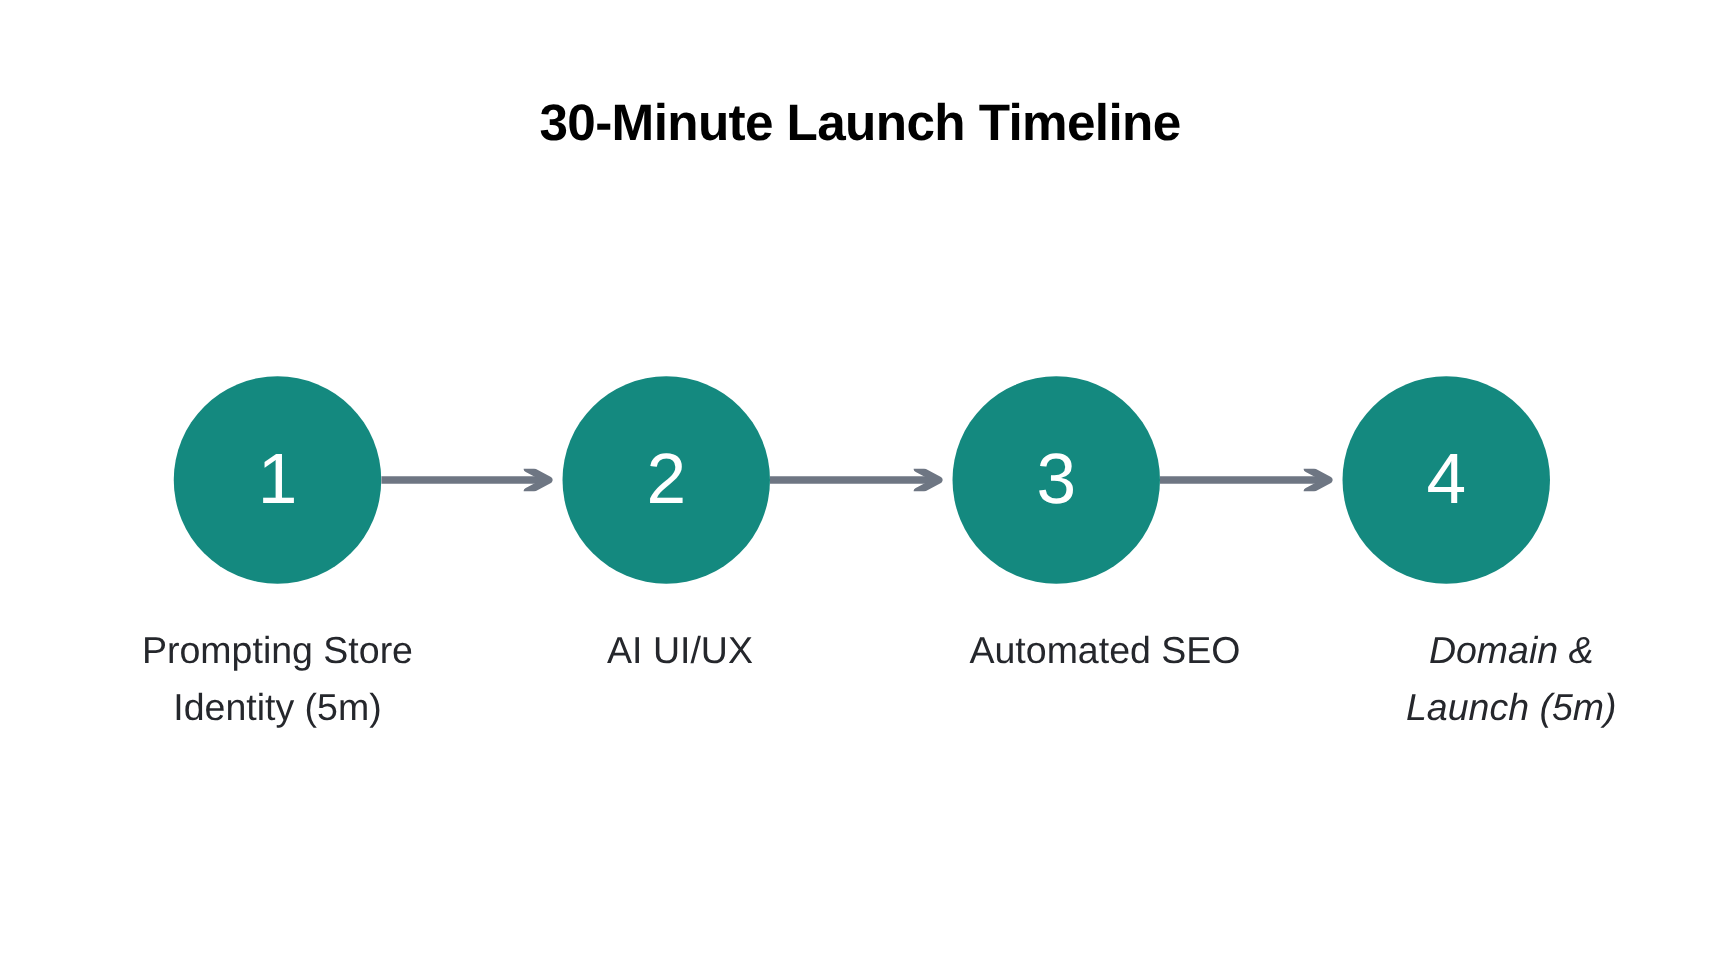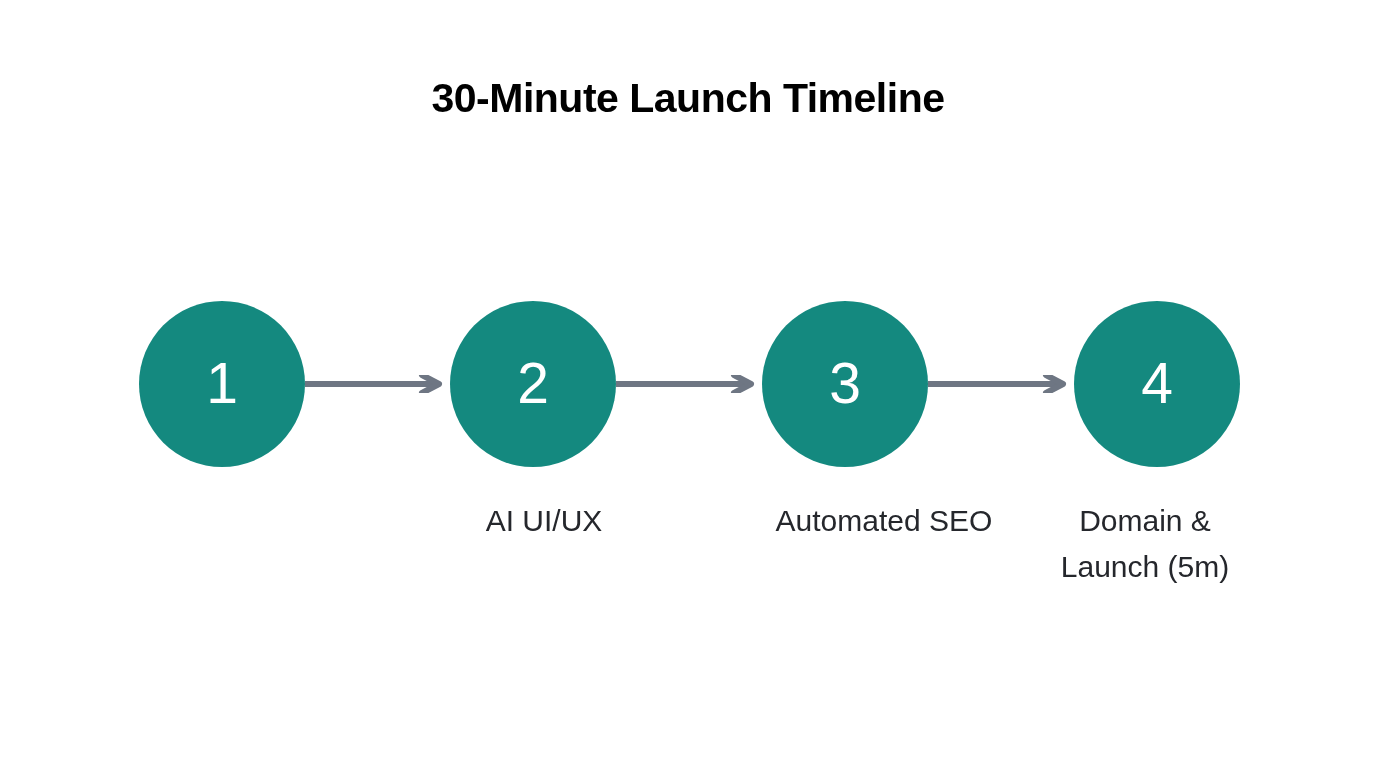--- a/index.html
+++ b/index.html
@@ -89,21 +89,21 @@
     width: 300px;
     text-align: center;
     font-size: 30px;
     line-height: 46px;
     color: #25272C;
     font-weight: 400;
   }
   .label-1 { left: 72px; }
   .label-2 { left: 394px; }
   .label-3 { left: 734px; }
-  .label-4 { left: 995px; }
+  .label-4 { left: 1059px; font-style: italic; }
   .label-line { display: block; }
 </style>
 </head>
 <body>
 
 <div class="canvas">
 
   <div class="title">30-Minute Launch Timeline</div>
 
   <div class="timeline">
@@ -150,20 +150,24 @@
     <div class="node node-4">
       <div class="circle">
         <span class="circle-number">4</span>
       </div>
     </div>
 
   </div>
 
   <div class="labels">
 
+    <div class="label label-1">
+      <span class="label-line">Prompting Store</span>
+      <span class="label-line">Identity (5m)</span>
+    </div>
 
     <div class="label label-2">
       <span class="label-line">AI UI/UX</span>
     </div>
 
     <div class="label label-3">
       <span class="label-line">Automated SEO</span>
     </div>
 
     <div class="label label-4">

